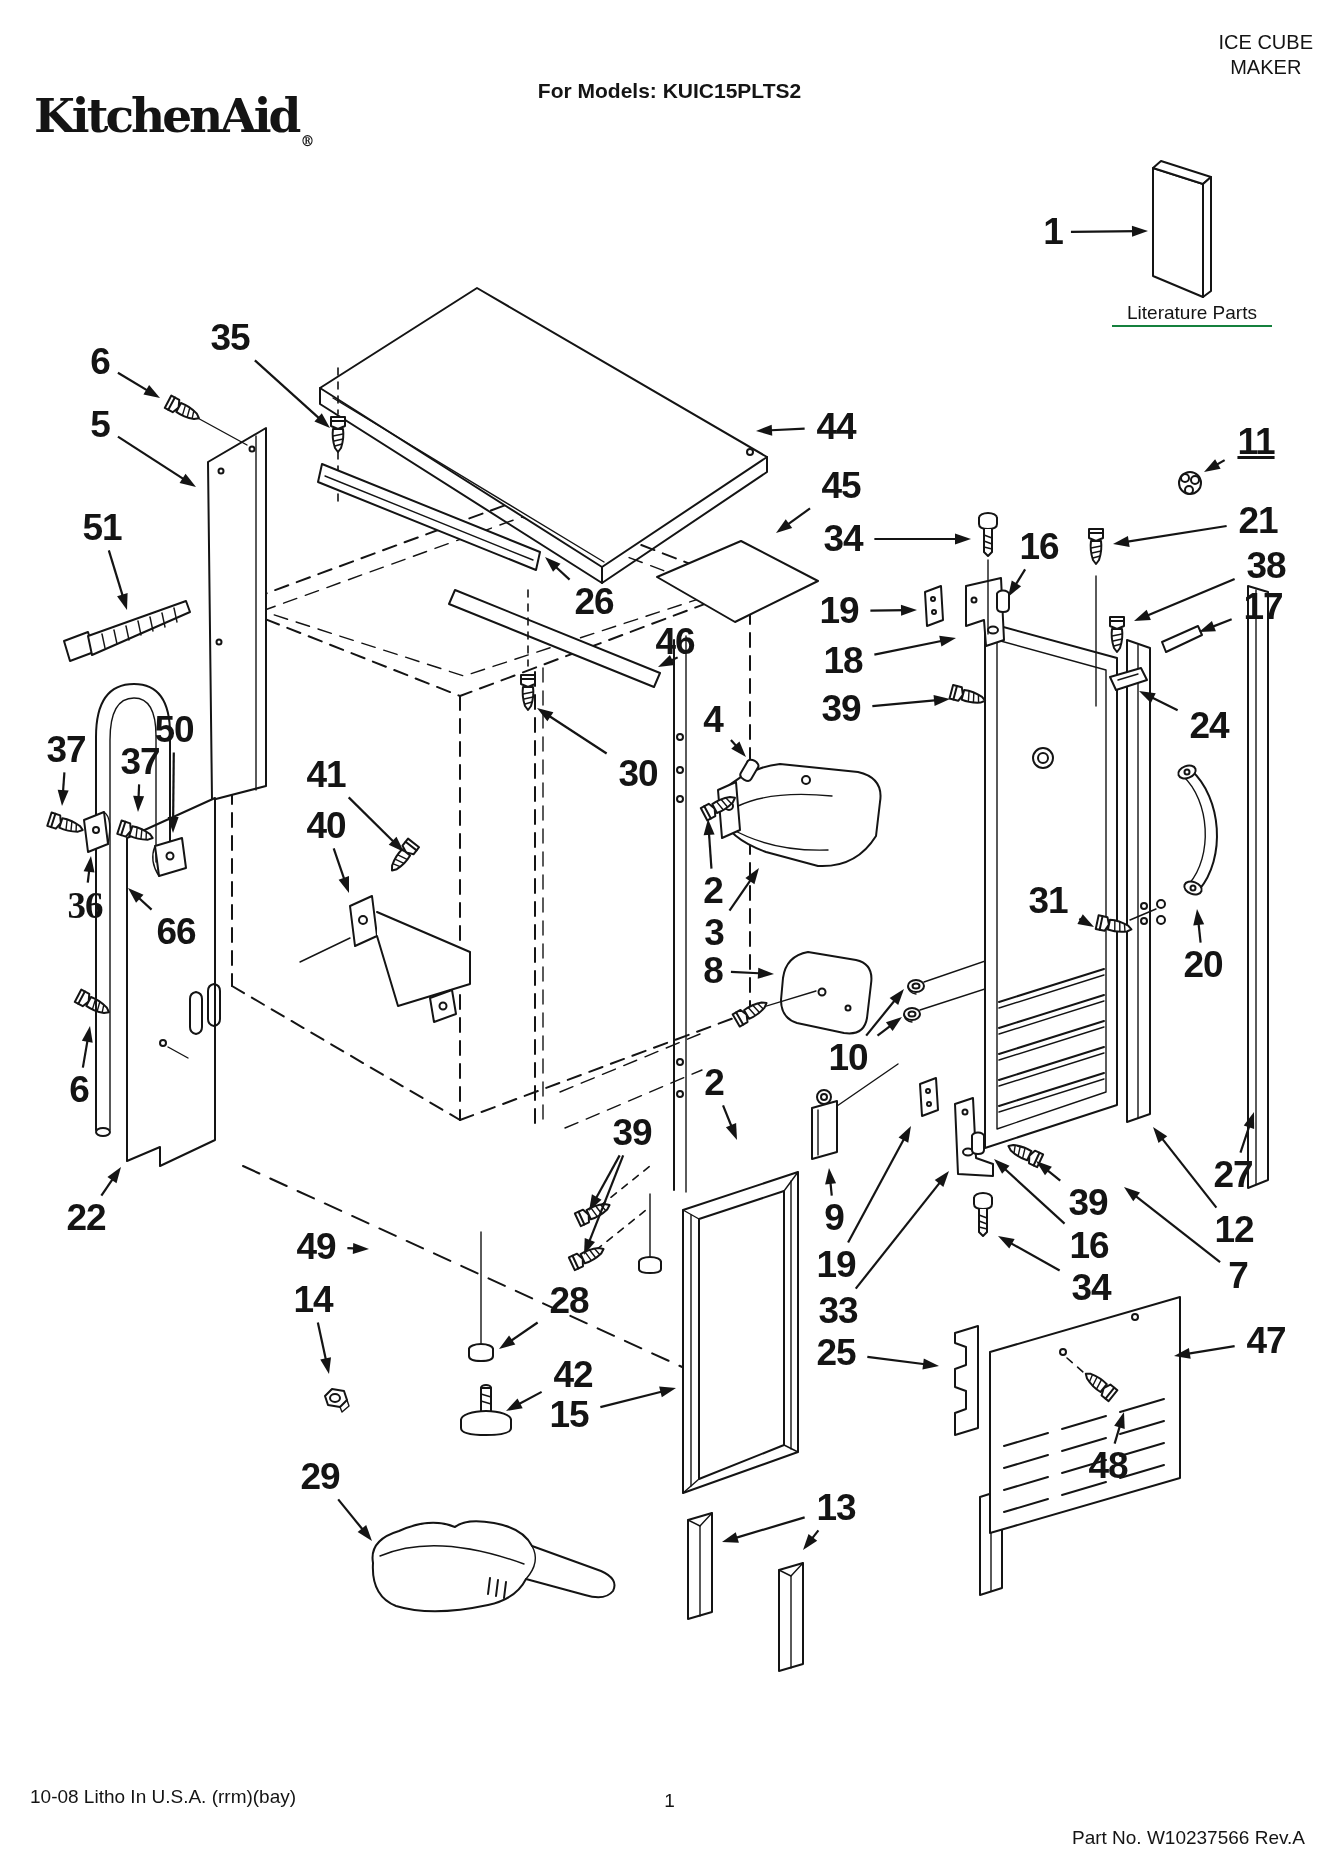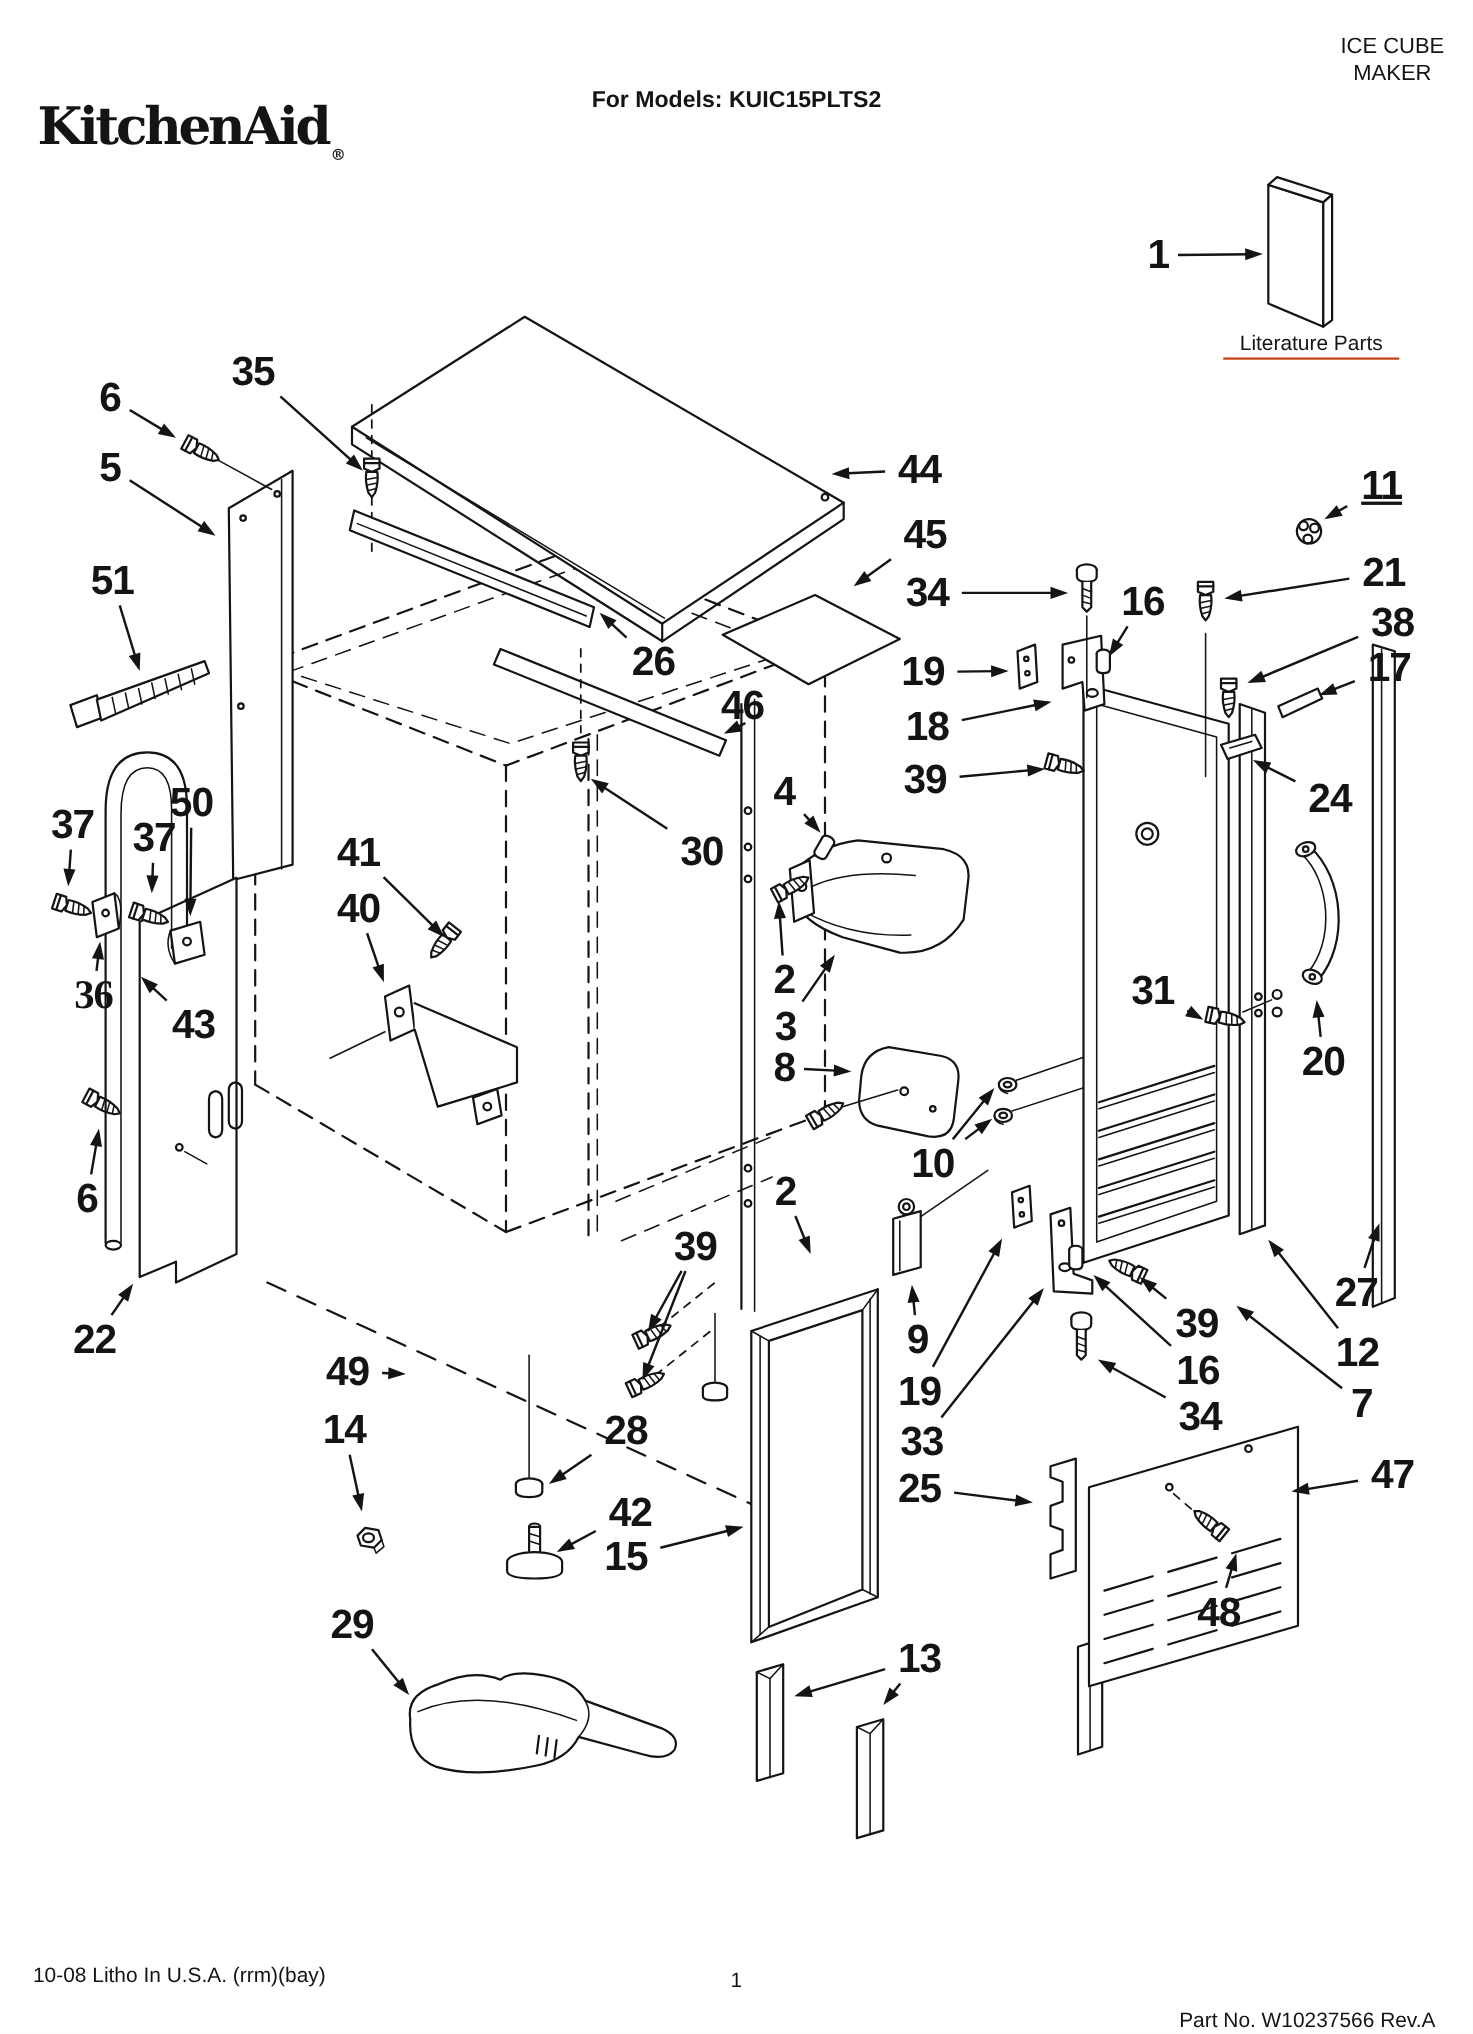--- a/index.html
+++ b/index.html
@@ -20,21 +20,21 @@
       stroke:#141414;stroke-width:2;fill:none;stroke-linejoin:round;stroke-linecap:round;}
   #art .fill-white{fill:#ffffff;}
   #art .thin{stroke-width:1.4;}
   #art .dashed line,#art .dashed polygon,#art .dashed polyline{stroke-dasharray:14 9;}
   #art .dash2{stroke-dasharray:7 7;stroke-width:1.6;}
   #art .dash49{stroke-dasharray:18 12;}
   #callout-layer{position:absolute;left:0;top:0;width:100%;height:100%;}
   .callout{position:absolute;transform:translate(-50%,-50%);font-size:37px;font-weight:bold;
            letter-spacing:-1px;white-space:nowrap;}
   .lit-caption{position:absolute;left:1112px;top:302px;width:160px;text-align:center;
-               font-size:19px;padding-bottom:1px;border-bottom:2px solid #c2410c;}
+               font-size:19px;padding-bottom:1px;border-bottom:2px solid #15803d;}
   
   .foot{position:absolute;font-size:19px;}
   .foot-left{left:30px;top:1786px;}
   .foot-center{left:0;right:0;top:1790px;text-align:center;}
   .foot-right{right:34px;top:1786px;margin-top:41px;}
 </style>
 </head>
 <body>
 
 <div class="page">
@@ -523,21 +523,21 @@
   <div id="callout-layer">
       <div class="callout" style="left: 1053px; top: 232px;">1</div>
       <div class="callout" style="left: 100px; top: 362px;">6</div>
       <div class="callout" style="left: 230px; top: 338px;">35</div>
       <div class="callout" style="left: 100px; top: 425px;">5</div>
       <div class="callout" style="left: 102px; top: 528px;">51</div>
       <div class="callout" style="left: 66px; top: 750px;">37</div>
       <div class="callout" style="left: 174px; top: 730px;">50</div>
       <div class="callout" style="left: 140px; top: 762px;">37</div>
       <div class="callout" style="left: 85px; top: 905px; font-family: Liberation Serif, serif;">36</div>
-      <div class="callout" style="left: 176px; top: 932px;">43</div>
+      <div class="callout" style="left: 176px; top: 932px;">66</div>
       <div class="callout" style="left: 326px; top: 775px;">41</div>
       <div class="callout" style="left: 326px; top: 826px;">40</div>
       <div class="callout" style="left: 79px; top: 1090px;">6</div>
       <div class="callout" style="left: 86px; top: 1218px;">22</div>
       <div class="callout" style="left: 316px; top: 1247px;">49</div>
       <div class="callout" style="left: 313px; top: 1300px;">14</div>
       <div class="callout" style="left: 320px; top: 1477px;">29</div>
       <div class="callout" style="left: 594px; top: 602px;">26</div>
       <div class="callout" style="left: 675px; top: 642px;">46</div>
       <div class="callout" style="left: 638px; top: 774px;">30</div>

